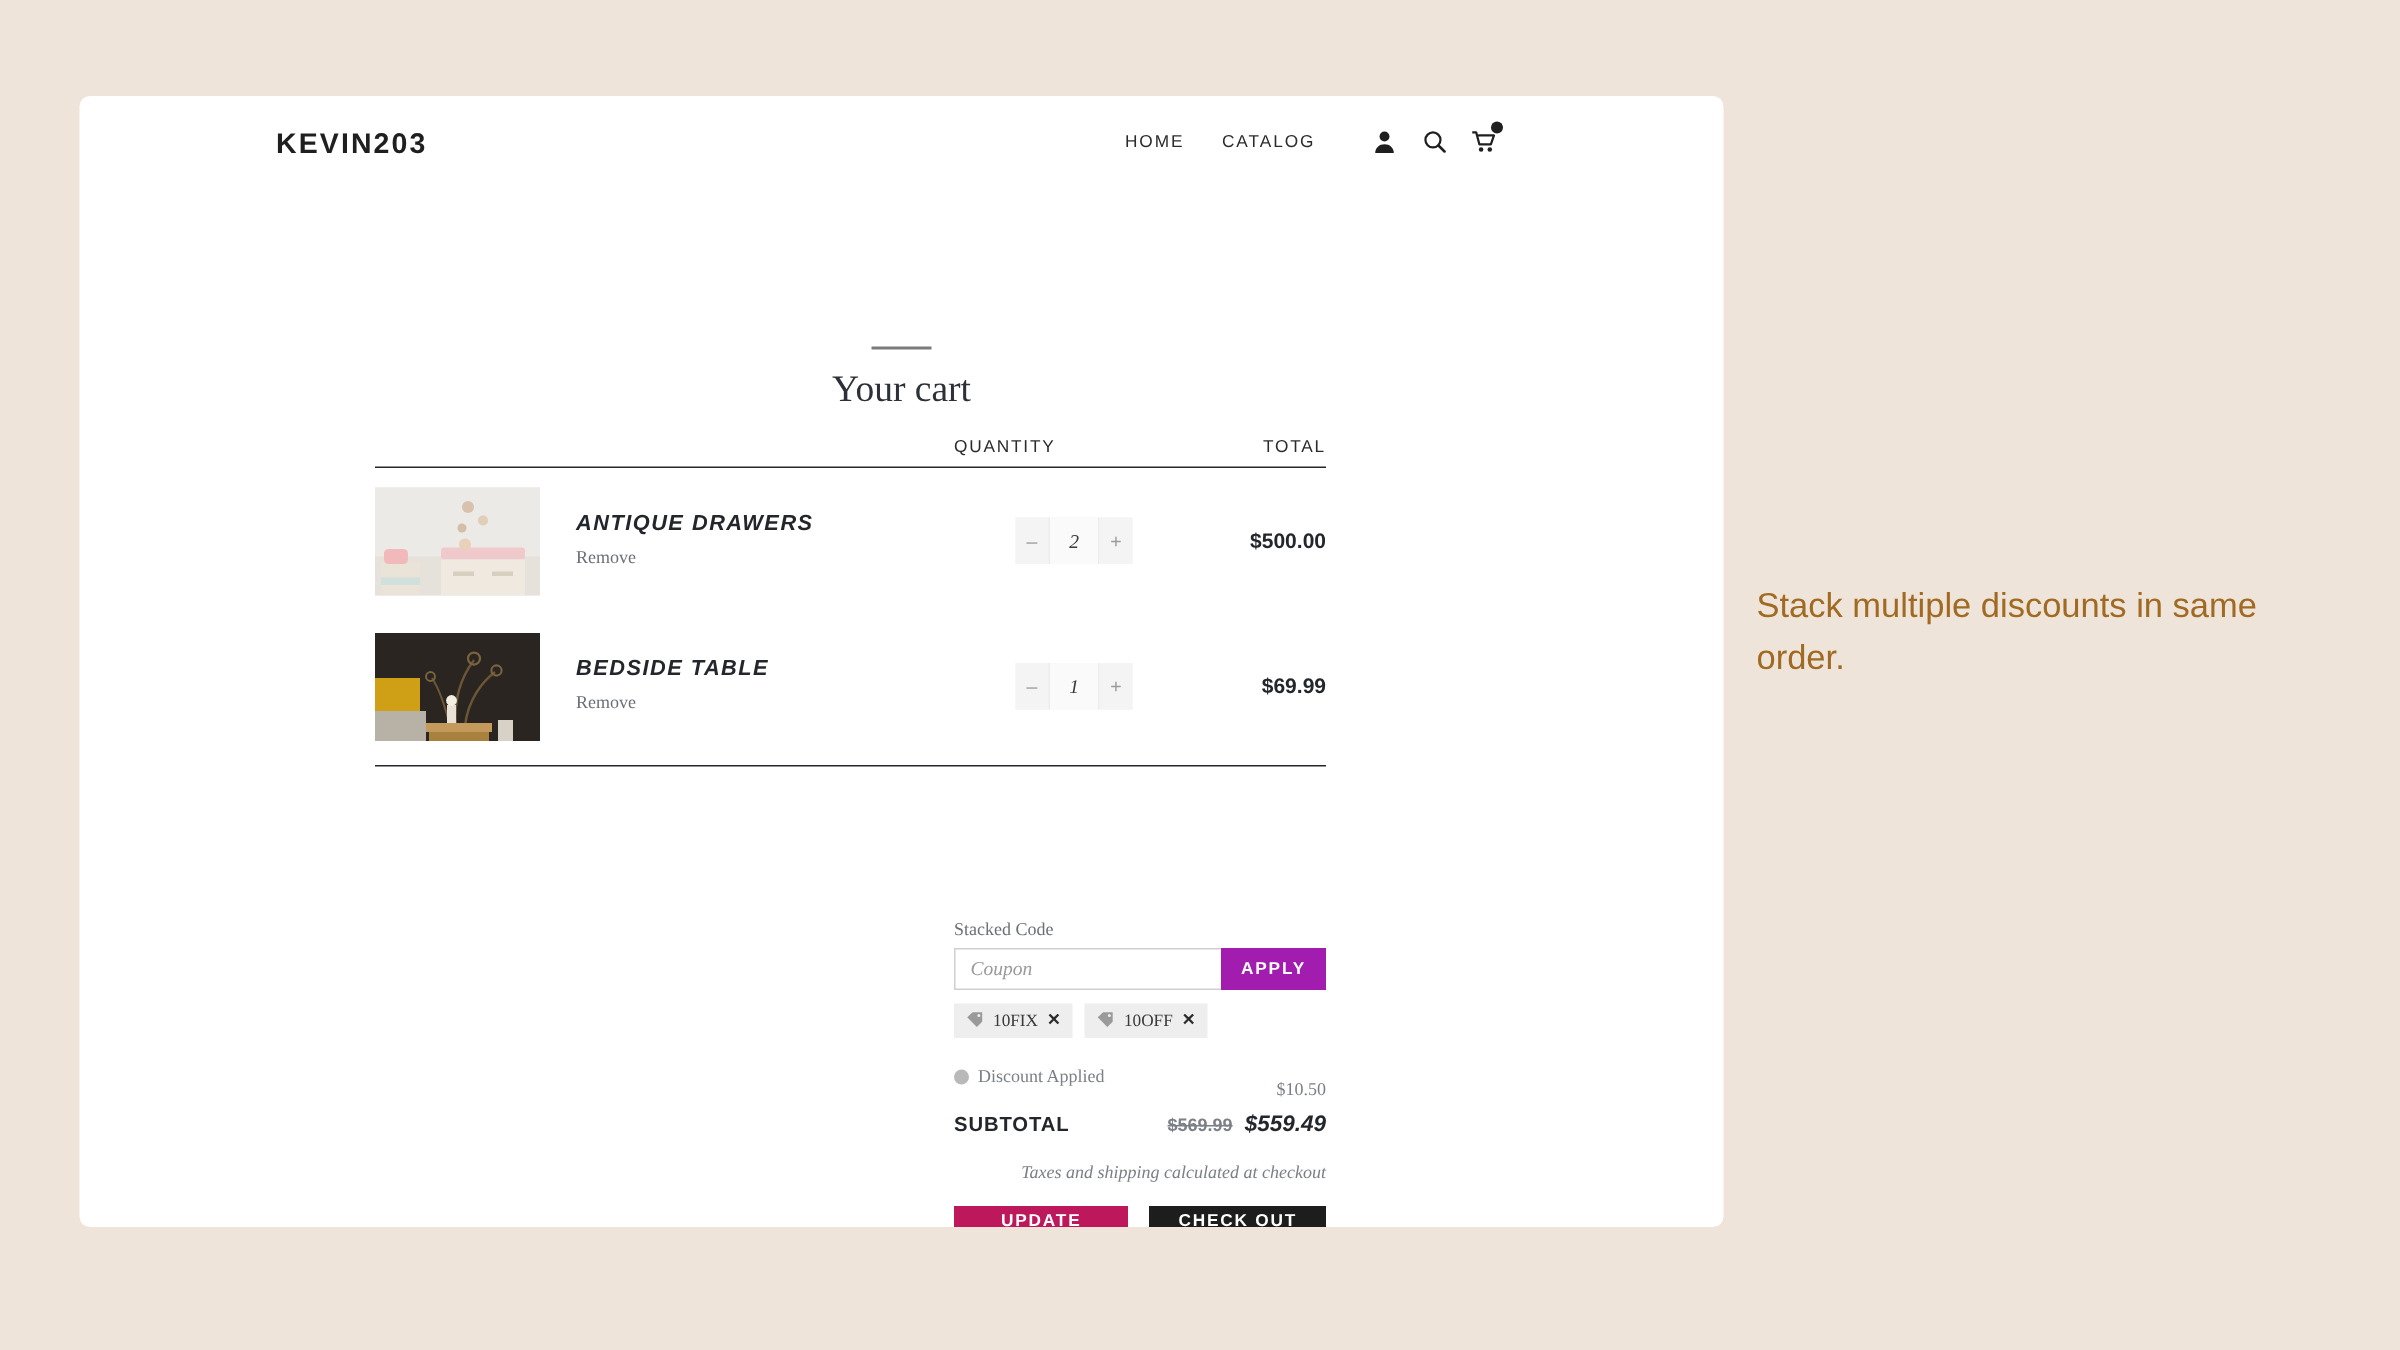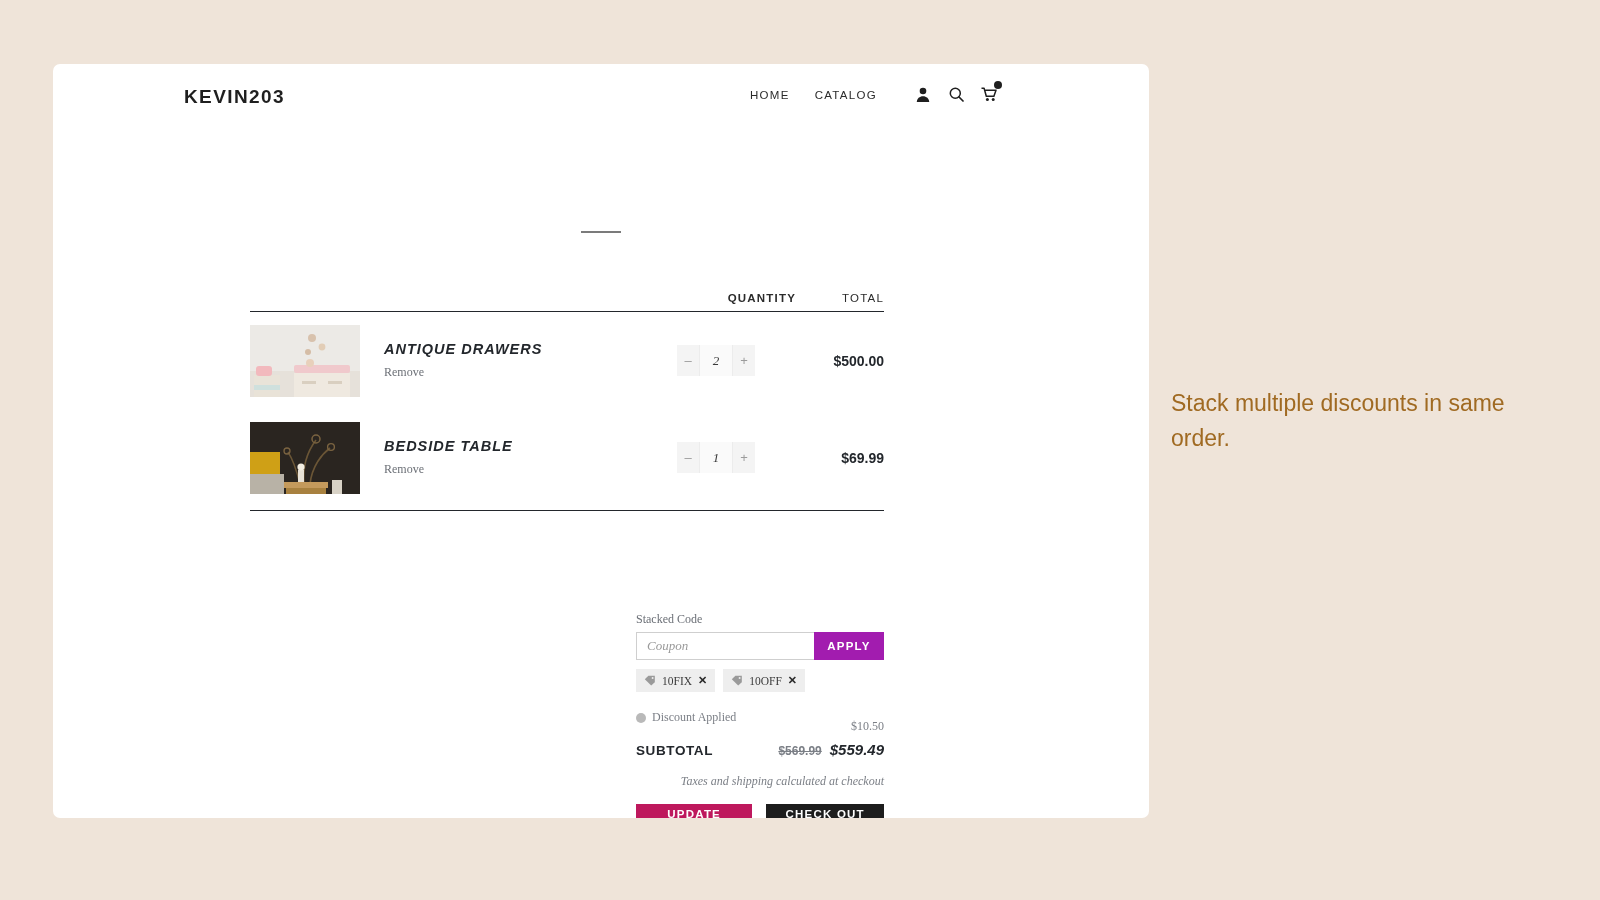--- a/index.html
+++ b/index.html
@@ -129,25 +129,25 @@
     align-items: flex-end;
     height: 30px;
     border-bottom: 1.3px solid #23272c;
     padding-bottom: 7px;
   }
 
   .col-spacer { flex: 0 0 386px; }
 
   .col-qty {
     flex: 0 0 160px;
-    text-align: right;
+    text-align: left;
     font-size: 11.5px;
     letter-spacing: 1.2px;
     color: #2b2b2b;
-    font-weight: 700;
+    font-weight: 400;
   }
 
   .col-total {
     flex: 1;
     text-align: right;
     font-size: 11.5px;
     letter-spacing: 1.2px;
     color: #2b2b2b;
     font-weight: 500;
   }
@@ -476,20 +476,21 @@
         <svg width="17" height="15" viewBox="0 0 17 15">
             <path d="M0.5 1.2h2.6l2.2 8.1h7.6l2.1-6H4.4" fill="none" stroke="#1f1f1f" stroke-width="1.5" stroke-linejoin="round"></path>
             <circle cx="6.4" cy="12.6" r="1.5" fill="#1f1f1f"></circle>
             <circle cx="12.2" cy="12.6" r="1.5" fill="#1f1f1f"></circle>
           </svg>
         <span class="cart-badge"></span>
       </span>
     </div>
   </div>
 
+  <div class="cart-title">Your cart</div>
   <div class="title-rule" style="top:167px"></div>
 
   <div class="cart-wrap">
 
     <div class="cart-head">
       <div class="col-spacer"></div>
       <div class="col-qty">QUANTITY</div>
       <div class="col-total">TOTAL</div>
     </div>
 

